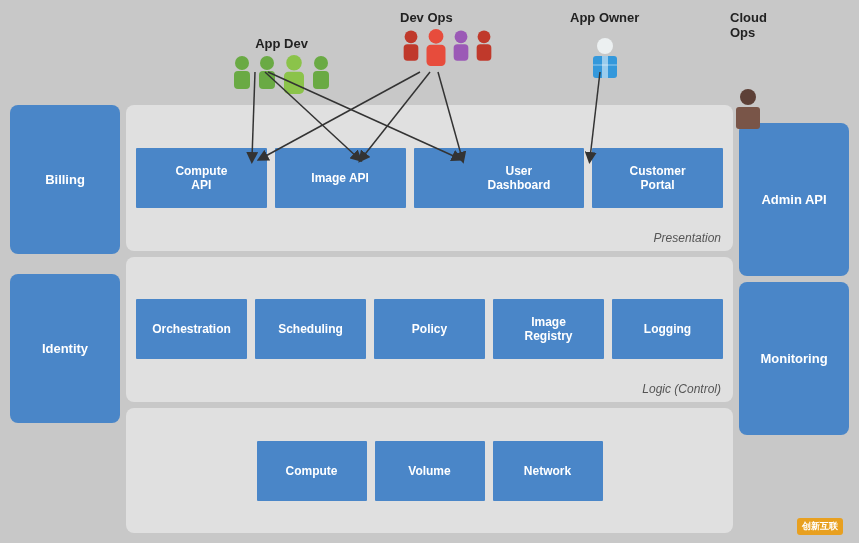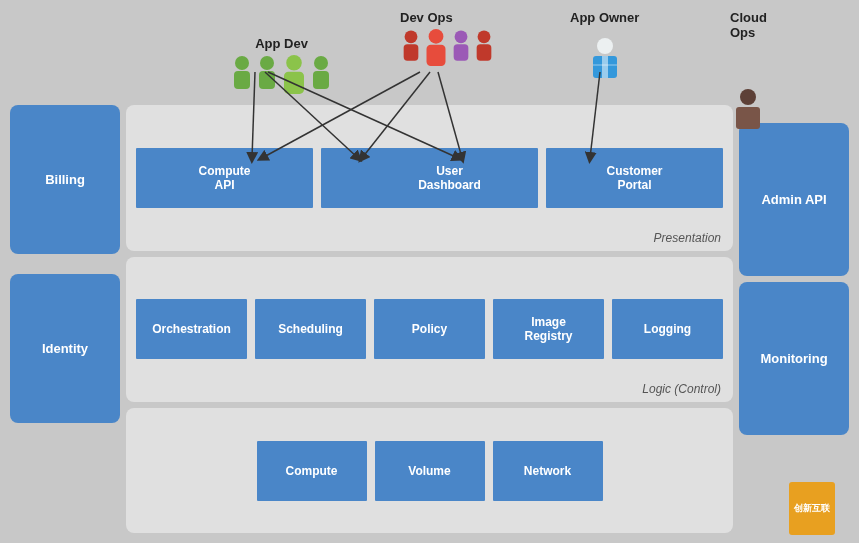--- a/index.html
+++ b/index.html
@@ -112,25 +112,25 @@
       left: 0;
       width: 100%;
       height: 100%;
       pointer-events: none;
       z-index: 10;
     }
 
     .watermark {
       position: absolute;
       bottom: 8px;
-      right: 24px;
+      right: 16px;
       background: #e8a020;
       color: white;
       font-size: 9px;
-      padding: 20px 5px;
+      padding: 2px 5px;
       border-radius: 3px;
       font-weight: bold;
     }
 
     .presentation-section {
       flex: 1.2;
     }
     .logic-section {
       flex: 1.2;
     }
@@ -256,20 +256,21 @@
       <div class="side-box">Identity</div>
       <div style="flex:0.6;"></div>
     </div>
 
     <div class="center-col">
 
       <div class="section-panel presentation-section">
         <div class="section-boxes">
           <div class="box" style="white-space:pre-line;">Compute
 API</div>
+          <div class="box">Image API</div>
           <div class="box" style="white-space:pre-line;padding-left:44px;">User
 Dashboard</div>
           <div class="box" style="white-space:pre-line;">Customer
 Portal</div>
         </div>
         <span class="section-label">Presentation</span>
       </div>
 
       <div class="section-panel logic-section">
         <div class="section-boxes">

